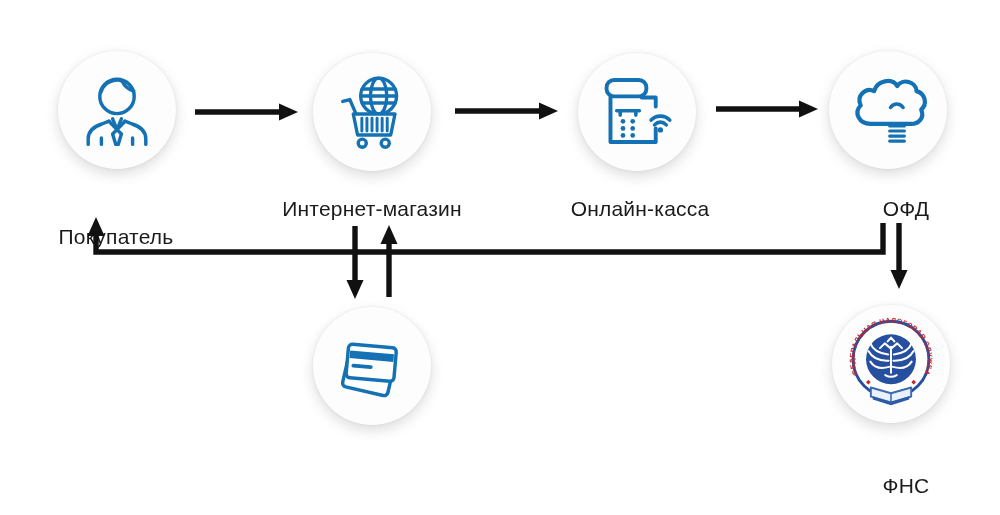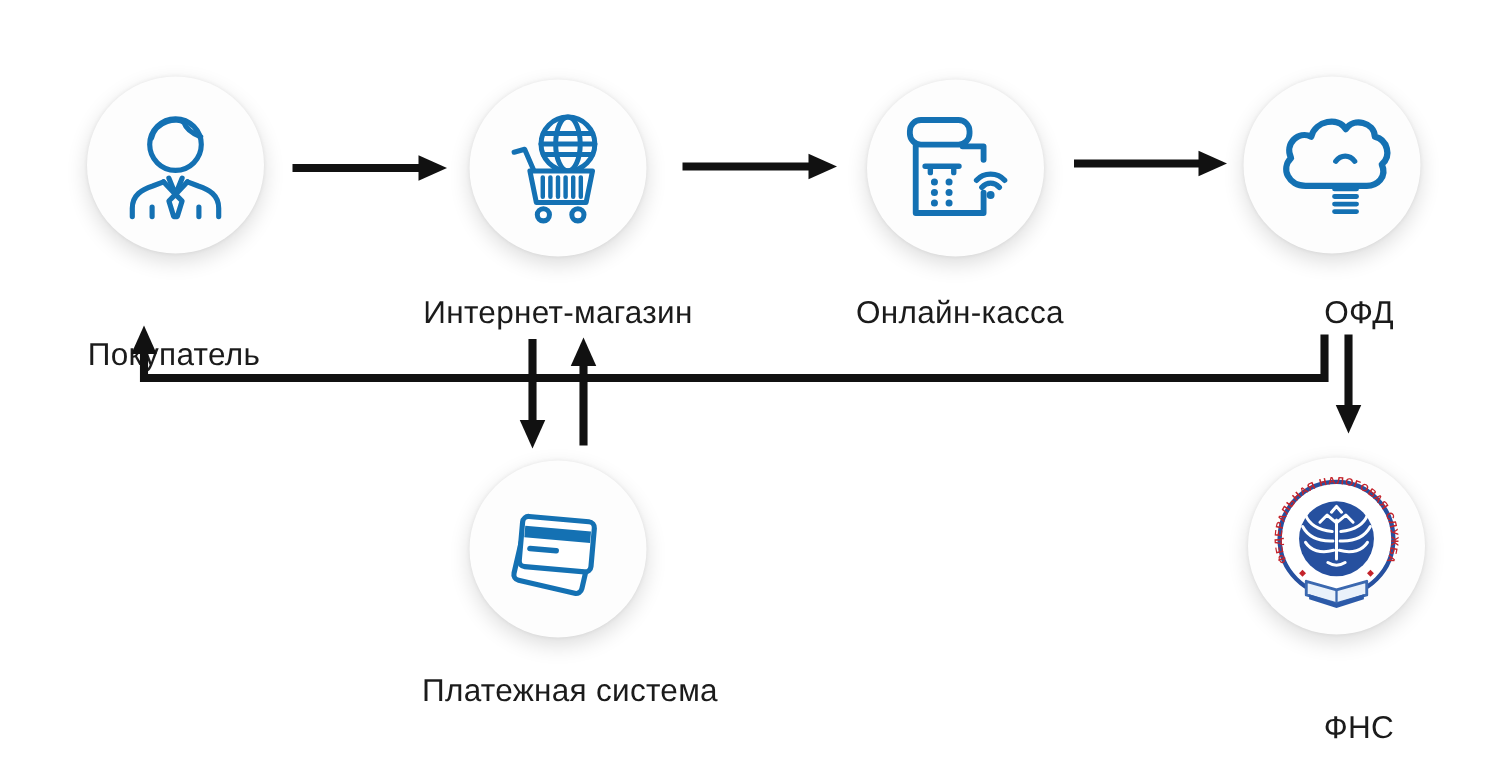--- a/index.html
+++ b/index.html
@@ -107,21 +107,20 @@
       <path d="M29,74.5 L50,80.5 L71,74.5 L71,84 L50,90 L29,84 Z" fill="#e9f1fa" stroke="#3c69b0" stroke-width="2" stroke-linejoin="round"></path>
       <path d="M31,83.5 L50,89.5 L69,83.5 L69,87 L50,93 L31,87 Z" fill="#2c5aa8"></path>
       <path d="M50,80.5 V90" stroke="#3c69b0" stroke-width="1.6"></path>
     </svg>
   </div>
 
   <div class="label" style="left:116px;top:197px;margin-top:28px;">Покупатель</div>
   <div class="label" style="left:640px;top:197px;">Онлайн-касса</div>
   <div class="label" style="left:372px;top:197px;">Интернет-магазин</div>
   <div class="label" style="left:906px;top:197px;">ОФД</div>
-  <div class="label" style="left:380px;top:449px;">Платежная система</div>
   <div class="label" style="left:906px;top:474px;">ФНС</div>
 
   <svg id="edges" width="1000" height="515" viewBox="0 0 1000 515">
 
     <g>
       <path class="edge" d="M195,112 H280"></path>
       <path class="head" d="M298,112 L279,103.5 L279,120.5 Z"></path>
     </g>
 
     <g>

